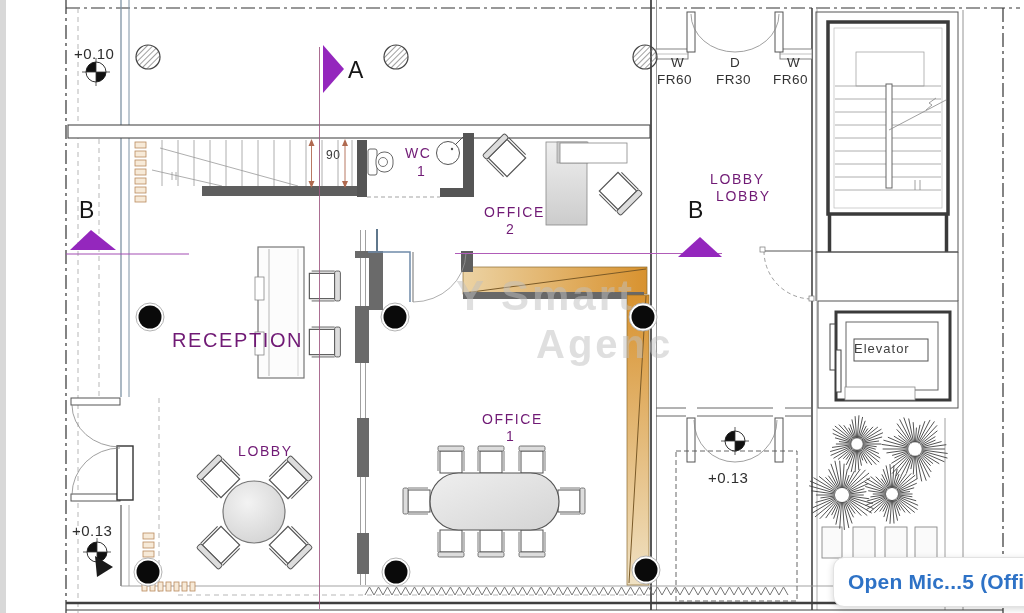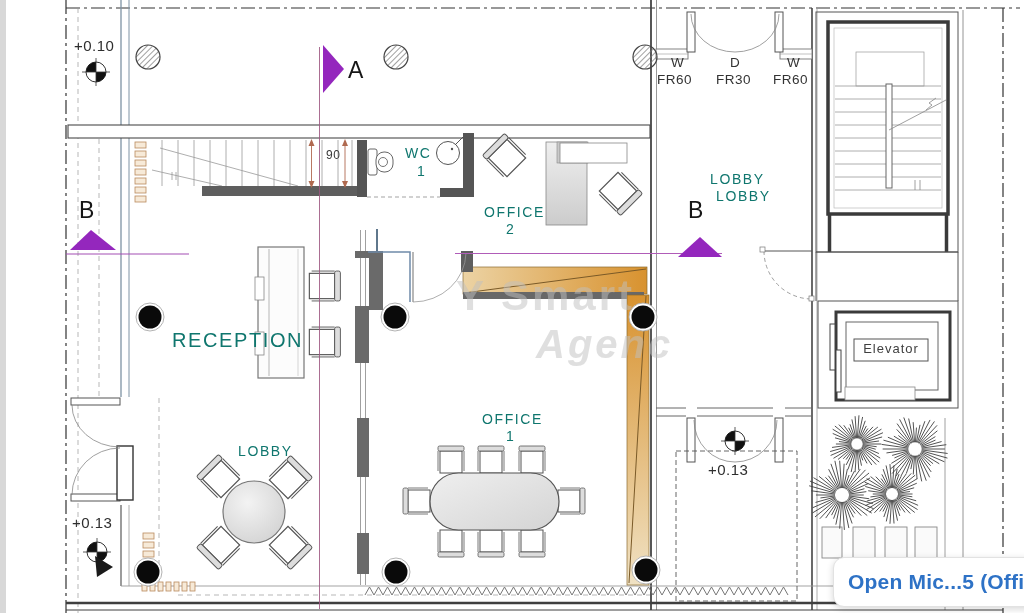--- a/index.html
+++ b/index.html
@@ -2,28 +2,28 @@
 <html><head>
 <meta charset="utf-8">
 <style>
   html,body { margin:0; padding:0; background:#ffffff; }
   #canvas {
     position:relative; width:1024px; height:613px; overflow:hidden;
     background:#fff; font-family:"Liberation Sans", sans-serif;
   }
   #plan-svg { position:absolute; left:0; top:0; }
   .lbl {
-    position:absolute; color:#0f766e; letter-spacing:1.6px; white-space:nowrap;
+    position:absolute; color:#701a75; letter-spacing:1.6px; white-space:nowrap;
     font-size:14px; font-family:"Liberation Sans", sans-serif;
   }
-  .lvl { font-size:15px; letter-spacing:0.5px; color:#2e2e2e; }
+  .lvl { font-size:15px; letter-spacing:0.5px; color:#2e2e2e;margin-top:8px; }
   .marker { font-size:23px; letter-spacing:0; color:#161616; font-weight:500; }
   .fire { font-size:13.5px; letter-spacing:0.5px; color:#333; }
   .dim { font-size:12px; letter-spacing:0.5px; color:#3a3a3a; }
-  .elev-txt { font-size:13px; letter-spacing:1px; color:#3f3f3f; text-align:center; }
+  .elev-txt { font-size:13px; letter-spacing:1px; color:#3f3f3f; text-align:left; }
   .wm { position:absolute; font-weight:700; color:rgba(192,192,192,0.5);
         letter-spacing:3px; white-space:nowrap;margin-left:8px; }
   .overlay-card {
     position:absolute; left:833px; top:557px; width:214px; height:50px;
     background:#ffffff; border:1px solid #e2e2e2; border-radius:11px;
     box-shadow:0 2px 7px rgba(0,0,0,0.16);
     display:flex; align-items:center; padding-left:14px; box-sizing:border-box;
   }
   .overlay-card span { color:#2e72c6; font-size:21px; font-weight:700; letter-spacing:0.2px; white-space:nowrap; }
 </style>
@@ -581,19 +581,19 @@
 <div class="lbl fire" style="left:671px; top:55px;">W</div>
 <div class="lbl fire" style="left:657px; top:72px;">FR60</div>
 <div class="lbl fire" style="left:730px; top:55px;">D</div>
 <div class="lbl fire" style="left:716px; top:72px;">FR30</div>
 <div class="lbl fire" style="left:787px; top:55px;">W</div>
 <div class="lbl fire" style="left:773px; top:72px;">FR60</div>
 
 <div class="lbl elev-txt" style="left:854px; top:341px; width:74px; letter-spacing:1px;">Elevator</div>
 
 <div class="wm" style="left:448px; top:272px; font-size:42px;">Y Smart</div>
-<div class="wm" style="left:528px; top:322px; font-size:40px;font-style:italic;">Agenc</div>
+<div class="wm" style="left:528px; top:322px; font-size:40px;">Agenc</div>
 
 <div class="overlay-card">
   <span>Open Mic...5 (Office)</span>
 </div>
 
 </div>
 
 </body></html>

